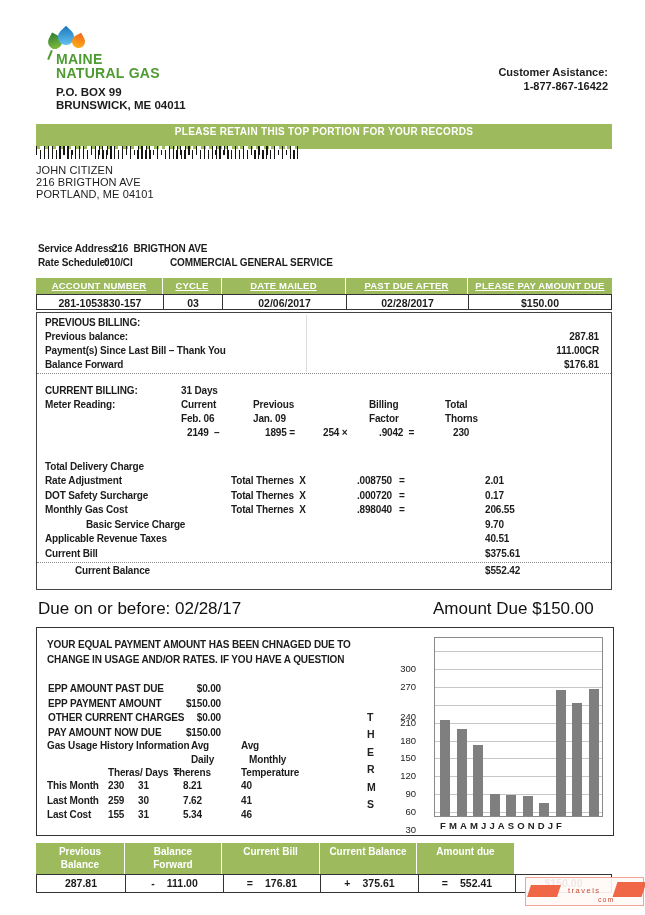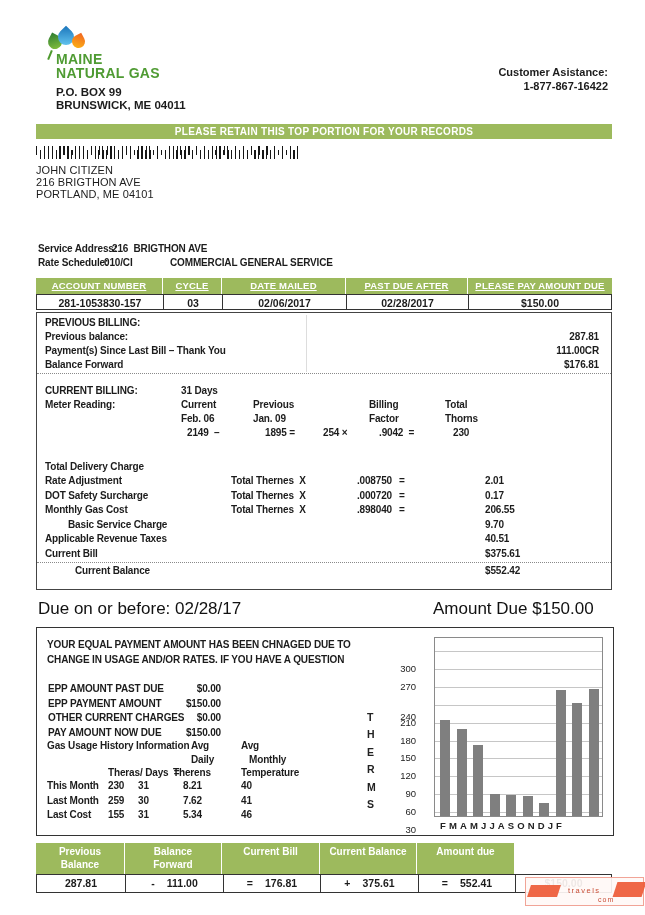--- a/index.html
+++ b/index.html
@@ -14,21 +14,21 @@
   .drop.g{left:2px;top:9px;width:14px;height:14px;background:linear-gradient(135deg,#2e7d32,#8dc63f);transform:rotate(28deg);}
   .drop.b2{left:12px;top:3px;width:16px;height:16px;background:linear-gradient(135deg,#1b75bb,#6dcff6);transform:rotate(45deg);}
   .drop.o{left:26px;top:9px;width:13px;height:13px;background:linear-gradient(135deg,#f16522,#fdb913);transform:rotate(62deg);}
   .stem{position:absolute;left:3px;top:24px;width:2px;height:10px;background:#4e9a2e;transform:rotate(22deg);}
   .brand1{position:absolute;left:56px;top:52px;font:700 14px/14px "Liberation Sans",sans-serif;color:#4f9b33;letter-spacing:.3px;}
   .brand2{position:absolute;left:56px;top:66px;font:700 14px/14px "Liberation Sans",sans-serif;color:#4f9b33;letter-spacing:.3px;}
   .po1{position:absolute;left:56px;top:86px;font:700 11.5px/12px "Liberation Sans",sans-serif;}
   .po2{position:absolute;left:56px;top:99px;font:700 11.5px/12px "Liberation Sans",sans-serif;}
   .cust{position:absolute;right:37px;text-align:right;font:700 11px/12px "Liberation Sans",sans-serif;}
   
-  .banner{position:absolute;left:36px;top:124px;width:576px;height:15px;background:#9dba5d;
+  .banner{position:absolute;left:36px;top:124px;width:576px;height:25px;background:#9dba5d;
           color:#fff;font:700 10px/15px "Liberation Sans",sans-serif;text-align:center;letter-spacing:.3px;}
   
   .barcode{position:absolute;left:36px;top:146px;width:262px;height:13px;
      background:repeating-linear-gradient(90deg,#161616 0 1.4px,transparent 1.4px 3.9px);}
   .barcode::before{content:"";position:absolute;left:0;top:0;height:4px;width:100%;
      background:repeating-linear-gradient(90deg,transparent 0 3.9px,#fff 3.9px 7.8px,transparent 7.8px 13.3px,#fff 13.3px 15.7px);}
   .barcode::after{content:"";position:absolute;left:0;bottom:0;height:4px;width:100%;
      background:repeating-linear-gradient(90deg,#fff 0 2.2px,transparent 2.2px 9.4px,#fff 9.4px 11.2px,transparent 11.2px 17.8px);}
   .addr{position:absolute;left:36px;font:500 11px/12px "Liberation Sans",sans-serif;letter-spacing:.1px;}
   
@@ -155,21 +155,21 @@
       <div class="txt" style="left: 8px; top: 177px;">DOT Safety Surcharge</div>
       <div class="txt" style="left: 194px; top: 177px;">Total Thernes  X</div>
       <div class="txt" style="left: 300px; top: 177px; width: 55px; text-align: right;">.000720</div>
       <div class="txt" style="left: 362px; top: 177px;">=</div>
       <div class="txt" style="left: 448px; top: 177px;">0.17</div>
       <div class="txt" style="left: 8px; top: 191px;">Monthly Gas Cost</div>
       <div class="txt" style="left: 194px; top: 191px;">Total Thernes  X</div>
       <div class="txt" style="left: 300px; top: 191px; width: 55px; text-align: right;">.898040</div>
       <div class="txt" style="left: 362px; top: 191px;">=</div>
       <div class="txt" style="left: 448px; top: 191px;">206.55</div>
-      <div class="txt" style="left: 4px; top: 206px; padding-left: 27px;">Basic Service Charge</div>
+      <div class="txt" style="left: 22px; top: 206px; padding-left: 27px;">Basic Service Charge</div>
       <div class="txt" style="left: 448px; top: 206px;">9.70</div>
       <div class="txt" style="left: 8px; top: 220px;">Applicable Revenue Taxes</div>
       <div class="txt" style="left: 448px; top: 220px;">40.51</div>
       <div class="txt b" style="left: 8px; top: 235px;">Current Bill</div>
       <div class="txt b" style="left: 448px; top: 235px;">$375.61</div>
       <div class="txt b" style="left: 38px; top: 252px;">Current Balance</div>
       <div class="txt b" style="left: 448px; top: 252px;">$552.42</div>
     </div>
 
   <div class="due" style="left:38px;">Due on or before: 02/28/17</div>

